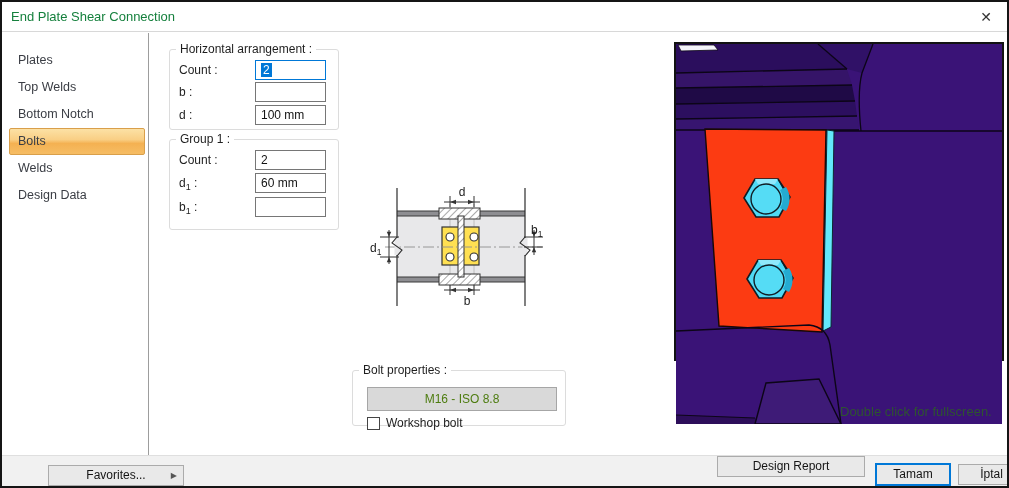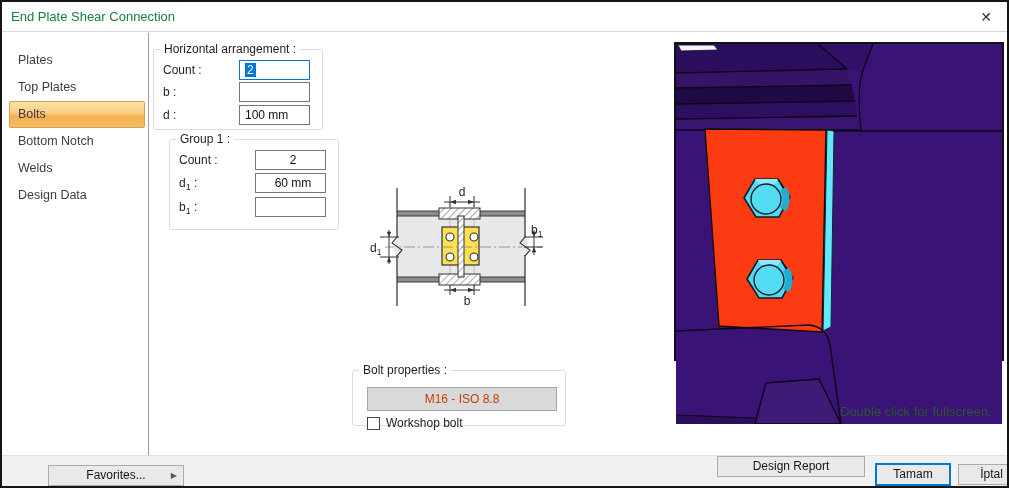--- a/index.html
+++ b/index.html
@@ -28,21 +28,21 @@
     font-size:12px; color:#1e1e1e; white-space:nowrap; }
   .row-label{ position:absolute; left:9px; height:20px; line-height:20px; color:#1e1e1e; }
   .row-label sub{ font-size:9px; }
   .field{ position:absolute; left:85px; width:71px; height:20px; border:1px solid #767676;
     background:#fff; line-height:18px; padding-left:5px; color:#111; overflow:hidden; }
   .field.focused{ border:1px solid #0078d7; }
   .sel-text{ background:#0078d7; color:#fff; padding:0 2px; }
   
   .bolt-btn{ position:absolute; left:14px; top:16px; width:190px; height:24px;
     background:#d9d9d9; border:1px solid #a6a6a6; text-align:center; line-height:22px;
-    color:#c2410c; cursor:pointer; }
+    color:#4d7c0f; cursor:pointer; }
   .chk-row{ position:absolute; left:14px; top:46px; height:15px; }
   .chk-box{ position:absolute; left:0; top:0; width:13px; height:13px; background:#fff;
     border:1px solid #444; }
   .chk-label{ position:absolute; left:19px; top:-1px; white-space:nowrap; line-height:15px;}
   
   .viewport{ position:absolute; left:672px; top:40px; width:330px; height:319px;
     border:2px solid #121212; background:#3A1377; cursor:pointer; }
   
   .footer{ position:absolute; left:0; right:0; top:453px; height:33px; background:#f1f1f1;
     border-top:1px solid #dfdfdf; }
@@ -60,38 +60,38 @@
 
 <div class="dialog">
 
   <div class="titlebar">
     <div class="title">End Plate Shear Connection</div>
     <div class="close">✕</div>
   </div>
 
   <div class="sidebar">
     <div class="side-item"><span>Plates</span></div>
-    <div class="side-item"><span>Top Plates</span></div>
+    <div class="side-item"><span>Top Welds</span></div>
+    <div class="side-item"><span>Bottom Notch</span></div>
     <div class="side-item selected"><span>Bolts</span></div>
-    <div class="side-item"><span>Bottom Notch</span></div>
     <div class="side-item"><span>Welds</span></div>
     <div class="side-item"><span>Design Data</span></div>
   </div>
 
-  <div class="groupbox" style="left:151px; top:47px; width:170px; height:81px;">
+  <div class="groupbox" style="left:167px; top:47px; width:170px; height:81px;">
     <span class="gb-label">Horizontal arrangement :</span>
     <span class="row-label" style="top:10px;">Count :</span>
     <div class="field focused" style="top:10px;"><span class="sel-text">2</span></div>
     <span class="row-label" style="top:32px;">b :</span>
     <div class="field" style="top:32px;"><span></span></div>
     <span class="row-label" style="top:55px;">d :</span>
     <div class="field" style="top:55px;"><span>100 mm</span></div>
   </div>
 
-  <div class="groupbox" style="left:167px; top:137px; width:170px; height:91px;text-align:center;">
+  <div class="groupbox" style="left:167px; top:137px; width:170px; height:91px;">
     <span class="gb-label">Group 1 :</span>
     <span class="row-label" style="top:10px;">Count :</span>
     <div class="field" style="top:10px;"><span>2</span></div>
     <span class="row-label" style="top:33px;"><span>d</span><sub>1</sub><span> :</span></span>
     <div class="field" style="top:33px;"><span>60 mm</span></div>
     <span class="row-label" style="top:57px;"><span>b</span><sub>1</sub><span> :</span></span>
     <div class="field" style="top:57px;"><span></span></div>
   </div>
 
   <svg class="diagram" viewBox="0 0 180 125">

